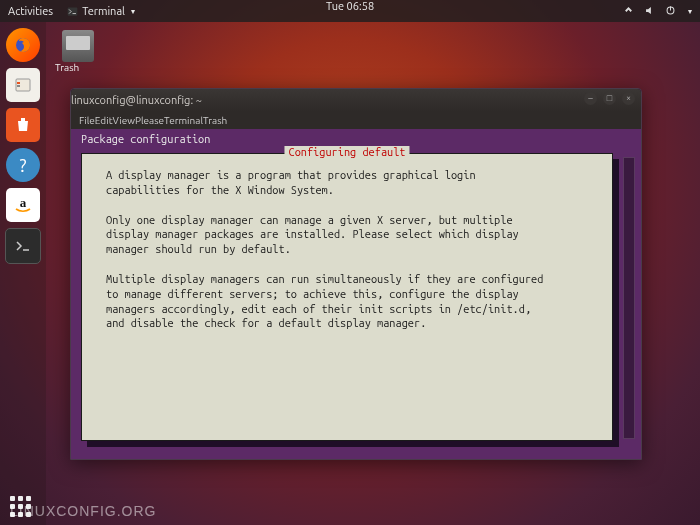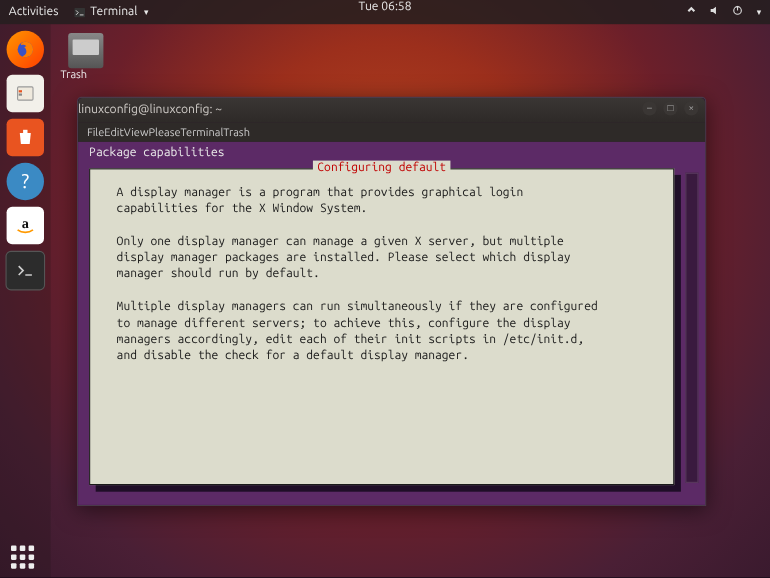--- a/index.html
+++ b/index.html
@@ -143,21 +143,21 @@
     </div>
     <div class="win-menu">
       <span>File</span>
       <span>Edit</span>
       <span>View</span>
       <span>Please</span>
       <span>Terminal</span>
       <span>Trash</span>
     </div>
     <div class="win-body">
-      <div class="pkg-title">Package capabilities</div>
+      <div class="pkg-title">Package configuration</div>
 
       <div class="dbox">
         <span class="dbox-title">Configuring default</span>
         <div class="dbox-text"><span>A display manager is a program that provides graphical login
 capabilities for the X Window System.</span>
 
 <span>Only one display manager can manage a given X server, but multiple
 display manager packages are installed. Please select which display
 manager should run by default.</span>
 
@@ -165,13 +165,14 @@
 to manage different servers; to achieve this, configure the display
 managers accordingly, edit each of their init scripts in /etc/init.d,
 and disable the check for a default display manager.</span>
 </div>
       </div>
 
       <div class="sbar"></div>
     </div>
   </div>
 
+  <div class="wm">LINUXCONFIG.ORG</div>
 </div>
 
 </body></html>

